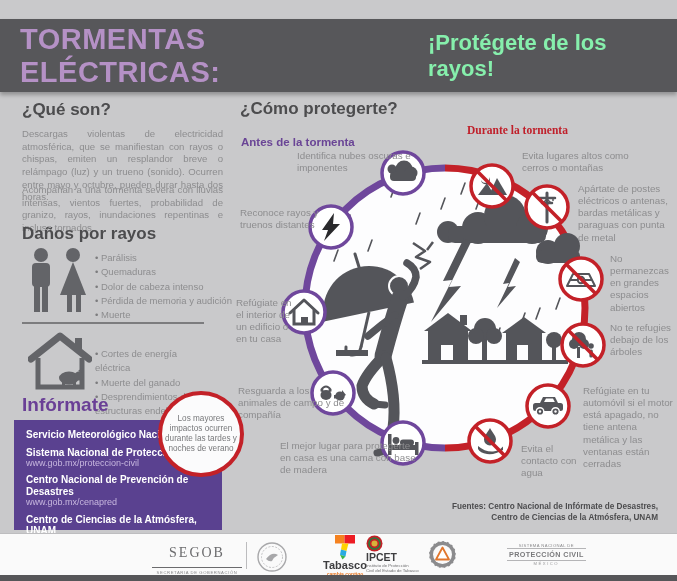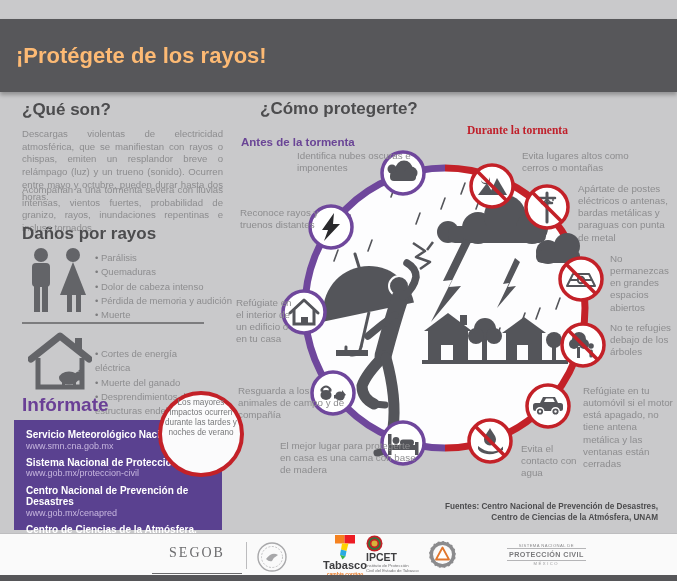--- a/index.html
+++ b/index.html
@@ -10,71 +10,72 @@
     -webkit-font-smoothing:antialiased;
   }
   .abs{position:absolute;}
   
   .header-bar{
     position:absolute;left:0;top:19px;width:677px;height:73px;
     background:#57575a;display:flex;align-items:center;
     box-shadow:0 3px 4px rgba(0,0,0,.28);
   }
   .header-title{font-size:29px;font-weight:bold;color:#b591c6;letter-spacing:.5px;margin-left:20px;}
-  .header-sub{font-size:22px;color:#fdba74;margin-left:16px;font-weight:600;}
+  .header-sub{font-size:22px;color:#86efac;margin-left:16px;font-weight:600;}
   
   .h2{position:absolute;font-size:17px;font-weight:bold;color:#4c4c4e;}
   .h2.purple{color:#6a3f96;font-size:19px;}
   .subhead{position:absolute;font-size:11.5px;font-weight:bold;}
   .subhead.purple{color:#6a4596;}
   .subhead.red{color:#c01f2a;font-family:Liberation Serif, serif;}
   
   .para{position:absolute;width:201px;font-size:9.6px;line-height:1.32;color:#8d8d8f;text-align:justify;}
   .blist{position:absolute;font-size:9.5px;color:#8d8d8f;line-height:1.5;}
   .blist .bi::before{content:"• ";color:#7c7c7e;}
   .divider{position:absolute;background:#7c7c7e;height:1.5px;}
   
   .purple-box{position:absolute;left:14px;top:420px;width:208px;height:110px;background:#5a4190;
     box-sizing:border-box;padding:9px 12px 6px 12px;}
   .inf-item{margin-bottom:6px;}
   .inf-name{font-size:10px;font-weight:bold;color:#ffffff;line-height:1.15;}
   .inf-url{font-size:9px;color:#c6b6de;line-height:1.15;}
   .callout{
     position:absolute;left:158px;top:391px;width:72px;height:72px;border-radius:50%;
     border:4px solid #c32128;background:#fbfbfc;z-index:5;
-    display:flex;justify-content:center;text-align:center;
+    display:flex;align-items:center;justify-content:center;text-align:center;
     font-size:8.2px;color:#77787a;line-height:1.2;padding:3px;box-sizing:content-box;
   }
   
   .lbl{position:absolute;font-size:9.8px;color:#8d8d8f;line-height:1.24;}
   .fuentes{position:absolute;left:410px;top:502px;width:248px;text-align:right;
     font-size:8.2px;font-weight:bold;color:#4c4c4e;line-height:1.3;}
   
   .footer-white{position:absolute;left:0;top:533px;width:677px;height:42px;background:#fafafa;border-top:1px solid #bdbdbf;}
   .footer-dark{position:absolute;left:0;top:575px;width:677px;height:6px;background:#565659;}
   .segob{position:absolute;left:152px;top:545px;width:90px;text-align:center;color:#6b6b6d;}
-  .segob-name{font-family:"Liberation Serif", serif;font-size:14px;letter-spacing:2px;border-bottom:1.5px solid #6b6b6d;padding-bottom:12px;}
+  .segob-name{font-family:"Liberation Serif", serif;font-size:14px;letter-spacing:2px;border-bottom:1.5px solid #6b6b6d;padding-bottom:6px;}
   .segob-sub{font-size:4.2px;letter-spacing:.6px;margin-top:2px;color:#8a8a8c;}
   .vdiv{position:absolute;left:246px;top:542px;width:1px;height:27px;background:#bcbcbe;}
   .tabasco{position:absolute;left:322px;top:535px;width:46px;text-align:center;}
   .tabasco-name{font-size:11px;font-weight:bold;color:#3e3e40;line-height:1;}
   .tabasco-tag{font-size:5px;font-weight:bold;color:#e87722;line-height:1.2;}
   .ipcet{position:absolute;left:366px;top:535px;width:62px;}
   .ipcet-name{font-size:10.5px;font-weight:bold;color:#3e3e40;line-height:1;}
   .ipcet-sub{font-size:4.3px;color:#6f6f71;line-height:1.25;}
   .pc{position:absolute;left:428px;top:540px;display:flex;align-items:center;gap:45px;}
   .pc-text{margin-left:5px;text-align:center;color:#8a8a8c;}
   .pc-l1{font-size:4.2px;letter-spacing:.4px;}
   .pc-l2{font-size:7.2px;font-weight:bold;color:#7a7a7c;letter-spacing:.4px;border-top:.5px solid #b5b5b7;border-bottom:.5px solid #b5b5b7;padding:1px 2px;}
   .pc-l3{font-size:4.2px;letter-spacing:1.5px;color:#9a9a9c;}
 </style>
 </head>
 <body>
 
 <div class="header-bar">
+  <span class="header-title">TORMENTAS ELÉCTRICAS:</span>
   <span class="header-sub">¡Protégete de los rayos!</span>
 </div>
 
 <div class="h2" style="left:22px;top:100px;">¿Qué son?</div>
 <div class="para" style="left:22px;top:128px;">Descargas violentas de electricidad atmosférica, que se manifiestan con rayos o chispas, emiten un resplandor breve o relámpago (luz) y un trueno (sonido). Ocurren entre mayo y octubre, pueden durar hasta dos horas.</div>
 <div class="para" style="left:22px;top:184px;">Acompañan a una tormenta severa con lluvias intensas, vientos fuertes, probabilidad de granizo, rayos, inundaciones repentinas e incluso tornados.</div>
 
 <div class="h2" style="left:22px;top:224px;">Daños por rayos</div>
 
 <svg class="abs" style="left:26px;top:246px;" width="66" height="70" viewBox="0 0 66 70">
@@ -118,41 +119,40 @@
   <div class="bi">Muerte del ganado</div>
   <div class="bi">Desprendimientos de las estructuras endebles</div>
   <div class="bi">Incendios</div>
 </div>
 
 <div class="h2 purple" style="left:22px;top:394px;">Infórmate</div>
 
 <div class="purple-box">
   <div class="inf-item">
     <div class="inf-name">Servicio Meteorológico Nacional</div>
-    <div class="inf-url">www.smn.cna.gob.mx</div>
   </div>
   <div class="inf-item">
     <div class="inf-name">Sistema Nacional de Protección Civil</div>
     <div class="inf-url">www.gob.mx/proteccion-civil</div>
   </div>
   <div class="inf-item">
     <div class="inf-name">Centro Nacional de Prevención de Desastres</div>
     <div class="inf-url">www.gob.mx/cenapred</div>
   </div>
   <div class="inf-item">
     <div class="inf-name">Centro de Ciencias de la Atmósfera, UNAM</div>
     <div class="inf-url">www.atmosfera.unam.mx</div>
   </div>
 </div>
 
 <div class="callout">
   <span>Los mayores impactos ocurren durante las tardes y noches de verano</span>
 </div>
 
-<div class="h2" style="left:240px;top:99px;margin-left:20px;">¿Cómo protegerte?</div>
+<div class="h2" style="left:240px;top:99px;">¿Cómo protegerte?</div>
 <div class="subhead purple" style="left:241px;top:136px;">Antes de la tormenta</div>
 <div class="subhead red" style="left:467px;top:124px;">Durante la tormenta</div>
 
 <svg class="abs" style="left:0;top:0;" width="677" height="581" viewBox="0 0 677 581">
 
   <circle cx="445" cy="308" r="140" fill="#fdfdfe"></circle>
   <path d="M445,168 A140,140 0 0 0 445,448" fill="none" stroke="#6F479C" stroke-width="7"></path>
   <path d="M445,168 A140,140 0 0 1 445,448" fill="none" stroke="#C32128" stroke-width="7"></path>
 
   <g fill="#54555A">
@@ -338,21 +338,21 @@
 <div class="lbl" style="left:280px;top:440px;width:142px;">El mejor lugar para protegerte en casa es una cama con base de madera</div>
 
 <div class="lbl" style="left:522px;top:150px;width:128px;">Evita lugares altos como cerros o montañas</div>
 <div class="lbl" style="left:578px;top:183px;width:94px;">Apártate de postes eléctricos o antenas, bardas metálicas y paraguas con punta de metal</div>
 <div class="lbl" style="left:610px;top:253px;width:62px;">No permanezcas en grandes espacios abiertos</div>
 <div class="lbl" style="left:610px;top:322px;width:64px;">No te refugies debajo de los árboles</div>
 <div class="lbl" style="left:583px;top:385px;width:92px;">Refúgiate en tu automóvil si el motor está apagado, no tiene antena metálica y las ventanas están cerradas</div>
 <div class="lbl" style="left:521px;top:443px;width:58px;">Evita el contacto con agua</div>
 
 <div class="fuentes">
-  <div>Fuentes: Centro Nacional de Prevención de Desastres,</div>
+  <div>Fuentes: Centro Nacional de Infórmate de Desastres,</div>
   <div>Centro de Ciencias de la Atmósfera, UNAM</div>
 </div>
 
 <div class="footer-white"></div>
 
 <div class="segob">
   <div class="segob-name">SEGOB</div>
   <div class="segob-sub">SECRETARÍA DE GOBERNACIÓN</div>
 </div>
 <div class="vdiv"></div>

